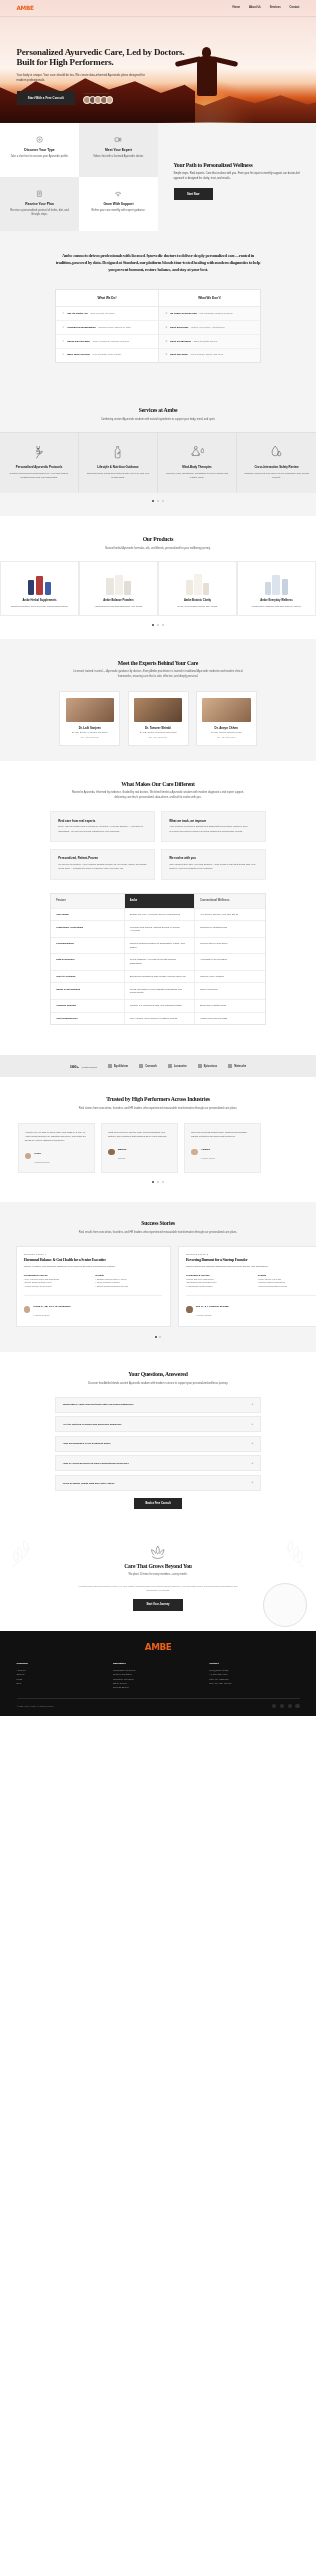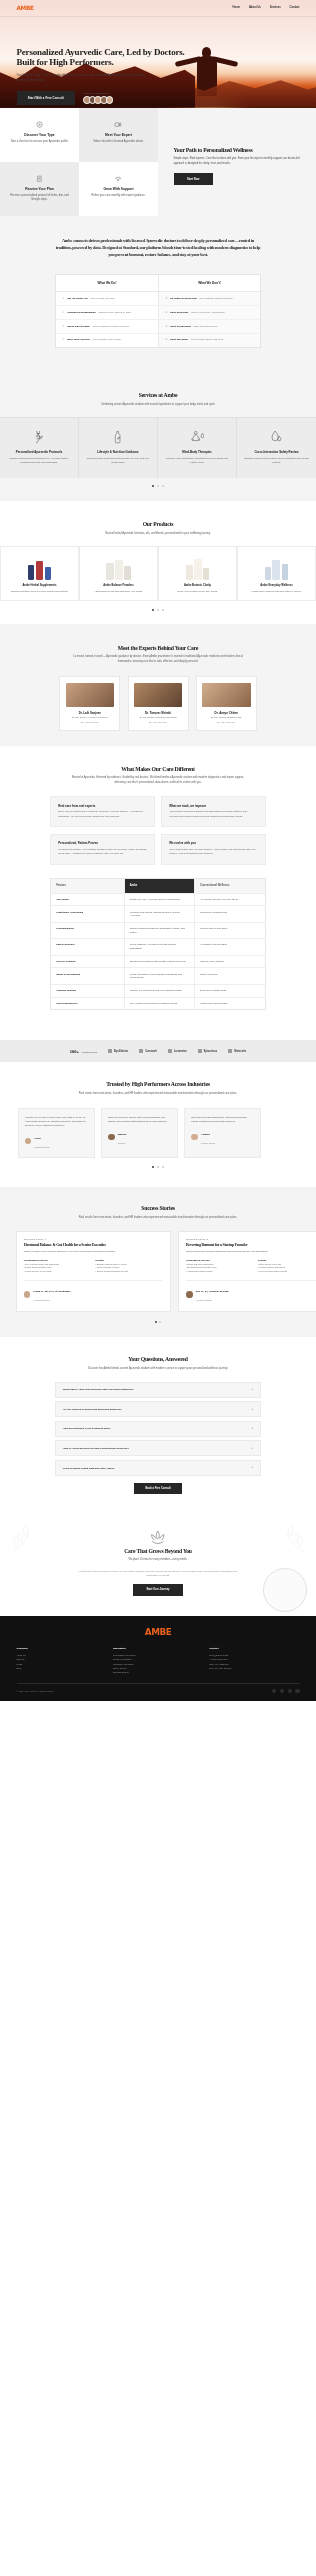--- a/index.html
+++ b/index.html
@@ -17,21 +17,21 @@
   .nav {
     height: 16.5px; display: flex; align-items: center; justify-content: space-between;
     padding: 0 16.5px; background: linear-gradient(180deg,#f6ddd6 0%, #f8e2da 100%);
     border-bottom: 0.5px solid rgba(0,0,0,.05);
   }
   .logo { font-family: "DejaVu Sans", sans-serif; font-weight: 800; font-size: 5.7px; color: #e8601c; letter-spacing: -0.3px; }
   .navlinks { display: flex; gap: 8.8px; }
   .navlinks a { font-size: 2.7px; color: #2b2b2b; text-decoration: none; font-weight: 600; }
 
   
-  .hero { position: relative; height: 91px; overflow: hidden;
+  .hero { position: relative; height: 106px; overflow: hidden;
     background: linear-gradient(180deg,#f7e3dc 0%,#fbeee7 32%, #fdf4ee 48%, #f7cfae 62%, #d95b1e 76%, #8d2410 88%, #3c1108 100%); }
   .hero-sun { position:absolute; right: 61px; top: 62px; width: 93px; height: 93px;
     background: radial-gradient(circle, rgba(255,244,220,.95) 0%, rgba(255,196,110,.75) 28%, rgba(232,110,35,.35) 55%, rgba(0,0,0,0) 72%); }
   .hero-mtn { position:absolute; left:-20.6px; bottom: 0; width: 216px; height: 59px;
     background: linear-gradient(180deg,#7a1f10 0%, #4d1209 60%, #2a0a05 100%);
     clip-path: polygon(0 55%, 8% 38%, 17% 52%, 26% 30%, 38% 48%, 49% 25%, 60% 44%, 72% 30%, 84% 50%, 95% 36%, 100% 48%, 100% 100%, 0 100%); }
   .hero-mtn2 { position:absolute; right:-15.5px; bottom: 0; width: 170px; height: 40px;
     background: linear-gradient(180deg,#a8401a 0%, #5d1a0c 100%); opacity:.85;
     clip-path: polygon(0 60%, 12% 40%, 25% 58%, 40% 34%, 55% 52%, 70% 32%, 86% 55%, 100% 38%, 100% 100%, 0 100%); }
   .hero-figure { position:absolute; left: 173px; top: 30px; width: 67px; height: 70px; }

